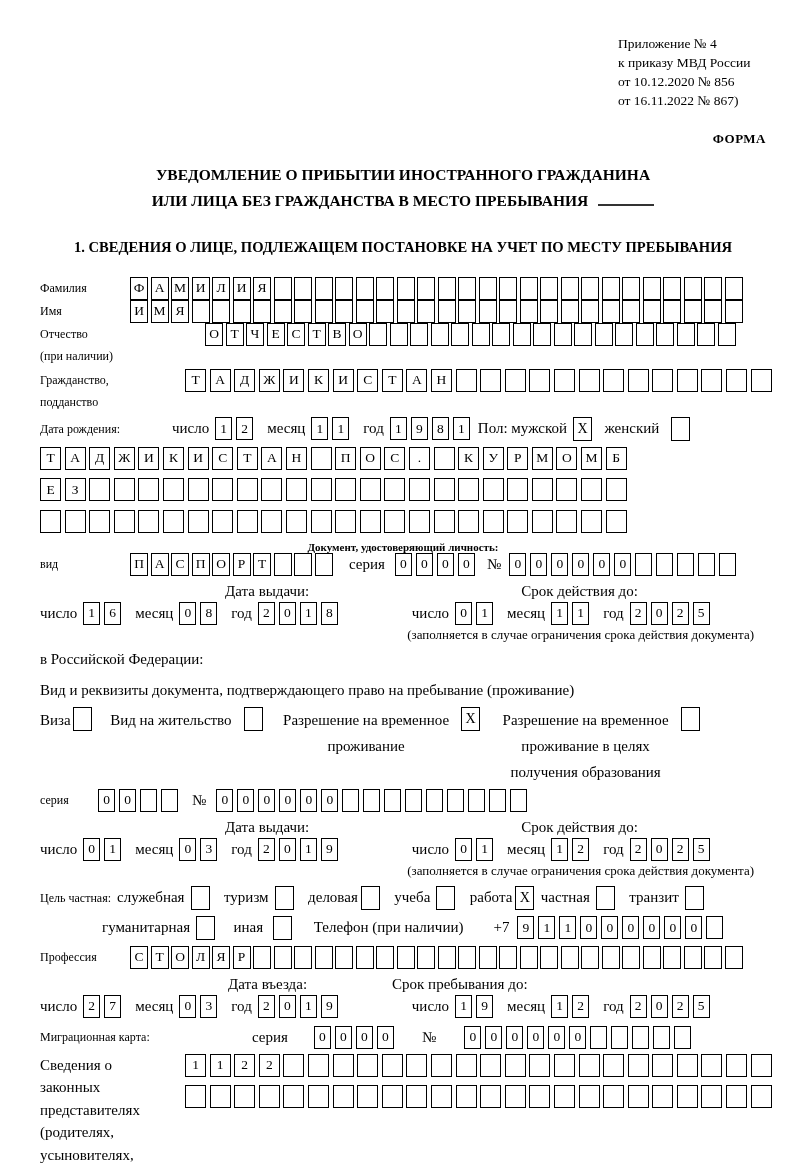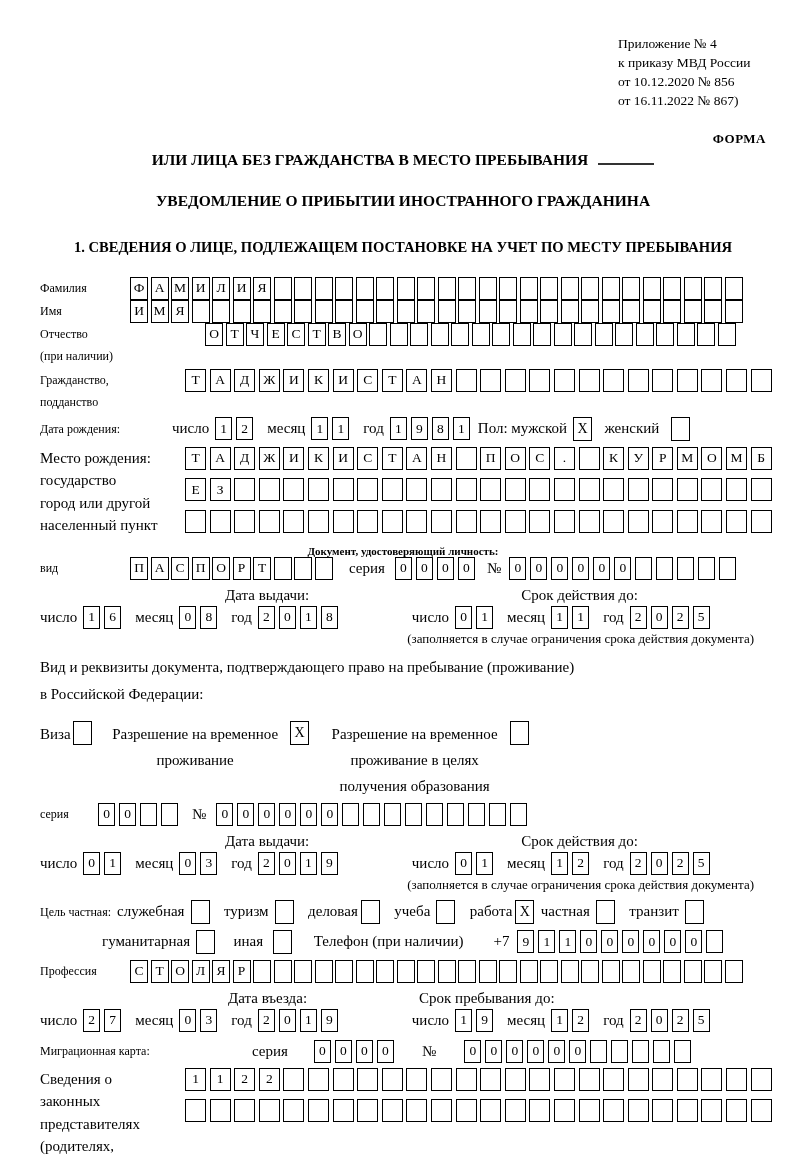--- a/index.html
+++ b/index.html
@@ -38,21 +38,21 @@
   .note { font-size: 13px; }
   .note-right { text-align: right; padding-right: 12px; margin-top: 2px; }
   .para { font-size: 15px; margin-top: 9px; line-height: 22px; }
 
   .block { display: flex; align-items: flex-start; margin-top: 6px; }
   .labelcol { flex-shrink: 0; font-size: 15px; white-space: pre-line; line-height: 22.5px; }
   .boxcol { display: flex; flex-direction: column; gap: 8.5px; }
 
   .doc-head { text-align: center; font-weight: bold; font-size: 11px; margin-top: 8px; }
 
-  .opts { margin-top: 16px; }
+  .opts { margin-top: 6px; }
   .opt { display: flex; align-items: flex-start; flex-shrink: 0; }
   .opt .ol { font-size: 15px; line-height: 26px; }
   .opt .center { text-align: center; white-space: pre-line; }
   .opt .cb { margin-top: 0; }
 
   .plabel { font-size: 15px; margin-left: 12px; flex-shrink: 0; }
 </style>
 </head>
 <body>
 
@@ -60,24 +60,24 @@
 
   <div class="appendix">
     <div>Приложение № 4</div>
     <div>к приказу МВД России</div>
     <div>от 10.12.2020 № 856</div>
     <div>от 16.11.2022 № 867)</div>
   </div>
 
   <div class="forma">ФОРМА</div>
 
+  <div class="title">УВЕДОМЛЕНИЕ О ПРИБЫТИИ ИНОСТРАННОГО ГРАЖДАНИНА</div>
   <div class="title" style="margin-top:0;">
     <span>ИЛИ ЛИЦА БЕЗ ГРАЖДАНСТВА В МЕСТО ПРЕБЫВАНИЯ</span><span class="blank-line"></span>
   </div>
-  <div class="title">УВЕДОМЛЕНИЕ О ПРИБЫТИИ ИНОСТРАННОГО ГРАЖДАНИНА</div>
 
   <div class="section">1. СВЕДЕНИЯ О ЛИЦЕ, ПОДЛЕЖАЩЕМ ПОСТАНОВКЕ НА УЧЕТ ПО МЕСТУ ПРЕБЫВАНИЯ</div>
 
   <div class="row" style="margin-top:21px;">
     <span class="lbl w90">Фамилия</span>
     <span class="cells">
         <span class="cell">Ф</span>
         <span class="cell">А</span>
         <span class="cell">М</span>
         <span class="cell">И</span>
@@ -229,24 +229,20 @@
         <span class="cell">8</span>
         <span class="cell">1</span>
       </span>
     <span class="dlabel" style="margin-left:4px;">Пол: мужской</span>
     <span class="cell cb" style="margin-left:0;">X</span>
     <span class="dlabel">женский</span>
     <span class="cell cb"></span>
   </div>
 
   <div class="block">
-    <span class="labelcol w145">Место рождения:
-государство
-город или другой
-населенный пункт</span>
     <div class="boxcol">
       <span class="cells cells-wide">
           <span class="cell">Т</span>
           <span class="cell">А</span>
           <span class="cell">Д</span>
           <span class="cell">Ж</span>
           <span class="cell">И</span>
           <span class="cell">К</span>
           <span class="cell">И</span>
           <span class="cell">С</span>
@@ -399,27 +395,31 @@
     <span class="cells cells-sp">
         <span class="cell">2</span>
         <span class="cell">0</span>
         <span class="cell">2</span>
         <span class="cell">5</span>
       </span>
   </div>
 
   <div class="note note-right">(заполняется в случае ограничения срока действия документа)</div>
 
+  <div class="para" style="margin-top:5px;">в Российской Федерации:</div>
   <div class="para">Вид и реквизиты документа, подтверждающего право на пребывание (проживание)</div>
-  <div class="para" style="margin-top:5px;">в Российской Федерации:</div>
 
   <div class="row top opts">
     <span class="opt">
       <span class="ol">Виза</span>
       <span class="cell cb" style="margin-left:2px;"></span>
+    </span>
+    <span class="opt" style="margin-left:16px;">
+      <span class="ol">Вид на жительство</span>
+      <span class="cell cb" style="margin-left:12px;"></span>
     </span>
     <span class="opt" style="margin-left:18px;">
       <span class="ol center">Разрешение на временное
 проживание</span>
       <span class="cell cb" style="margin-left:12px;">X</span>
     </span>
     <span class="opt" style="margin-left:20px;">
       <span class="ol center">Разрешение на временное
 проживание в целях
 получения образования</span>
@@ -570,21 +570,21 @@
         <span class="cell"></span>
         <span class="cell"></span>
         <span class="cell"></span>
         <span class="cell"></span>
         <span class="cell"></span>
       </span>
   </div>
 
   <div class="dualhead">
     <span style="margin-left:188px;">Дата въезда:</span>
-    <span style="margin-left:112px;">Срок пребывания до:</span>
+    <span style="margin-left:85px;">Срок пребывания до:</span>
   </div>
 
   <div class="row" style="margin-top:2px;">
     <span class="dlabel first">число</span>
     <span class="cells cells-sp">
         <span class="cell">2</span>
         <span class="cell">7</span>
       </span>
     <span class="dlabel">месяц</span>
     <span class="cells cells-sp">

